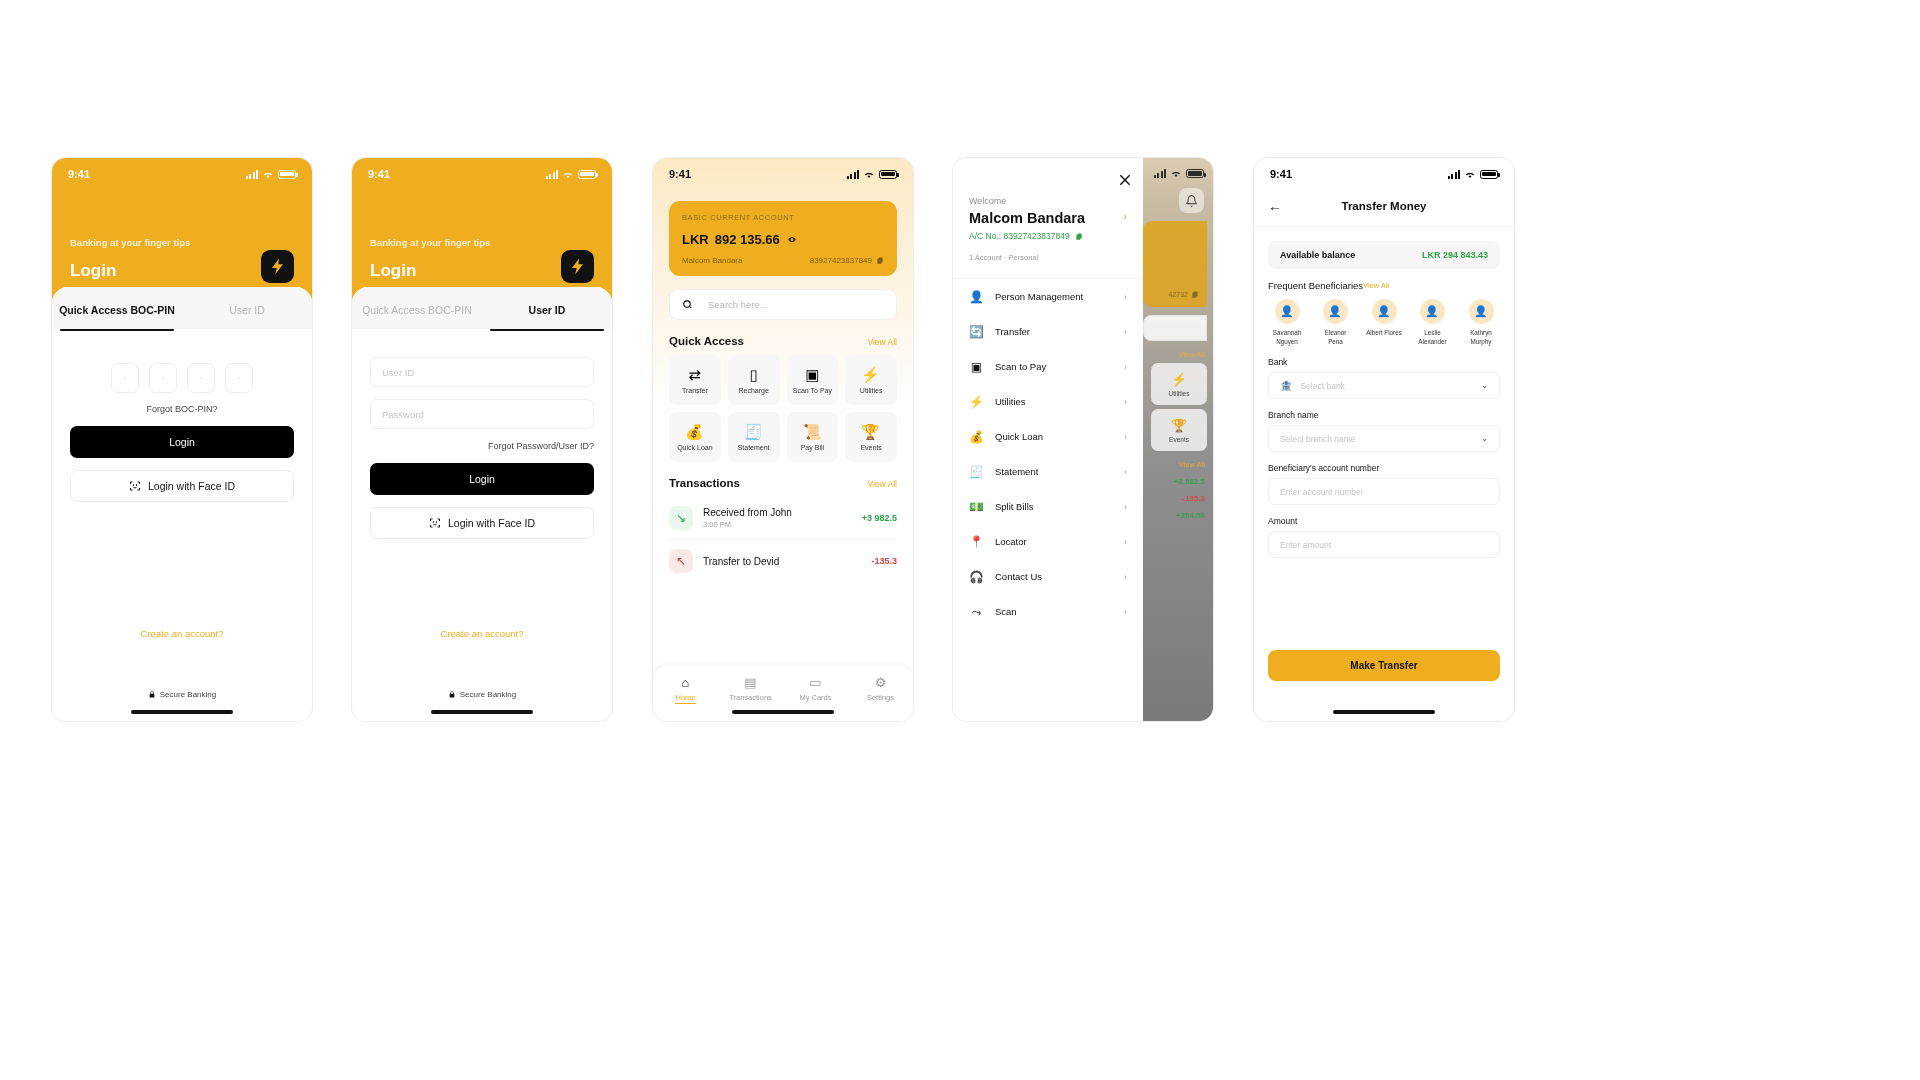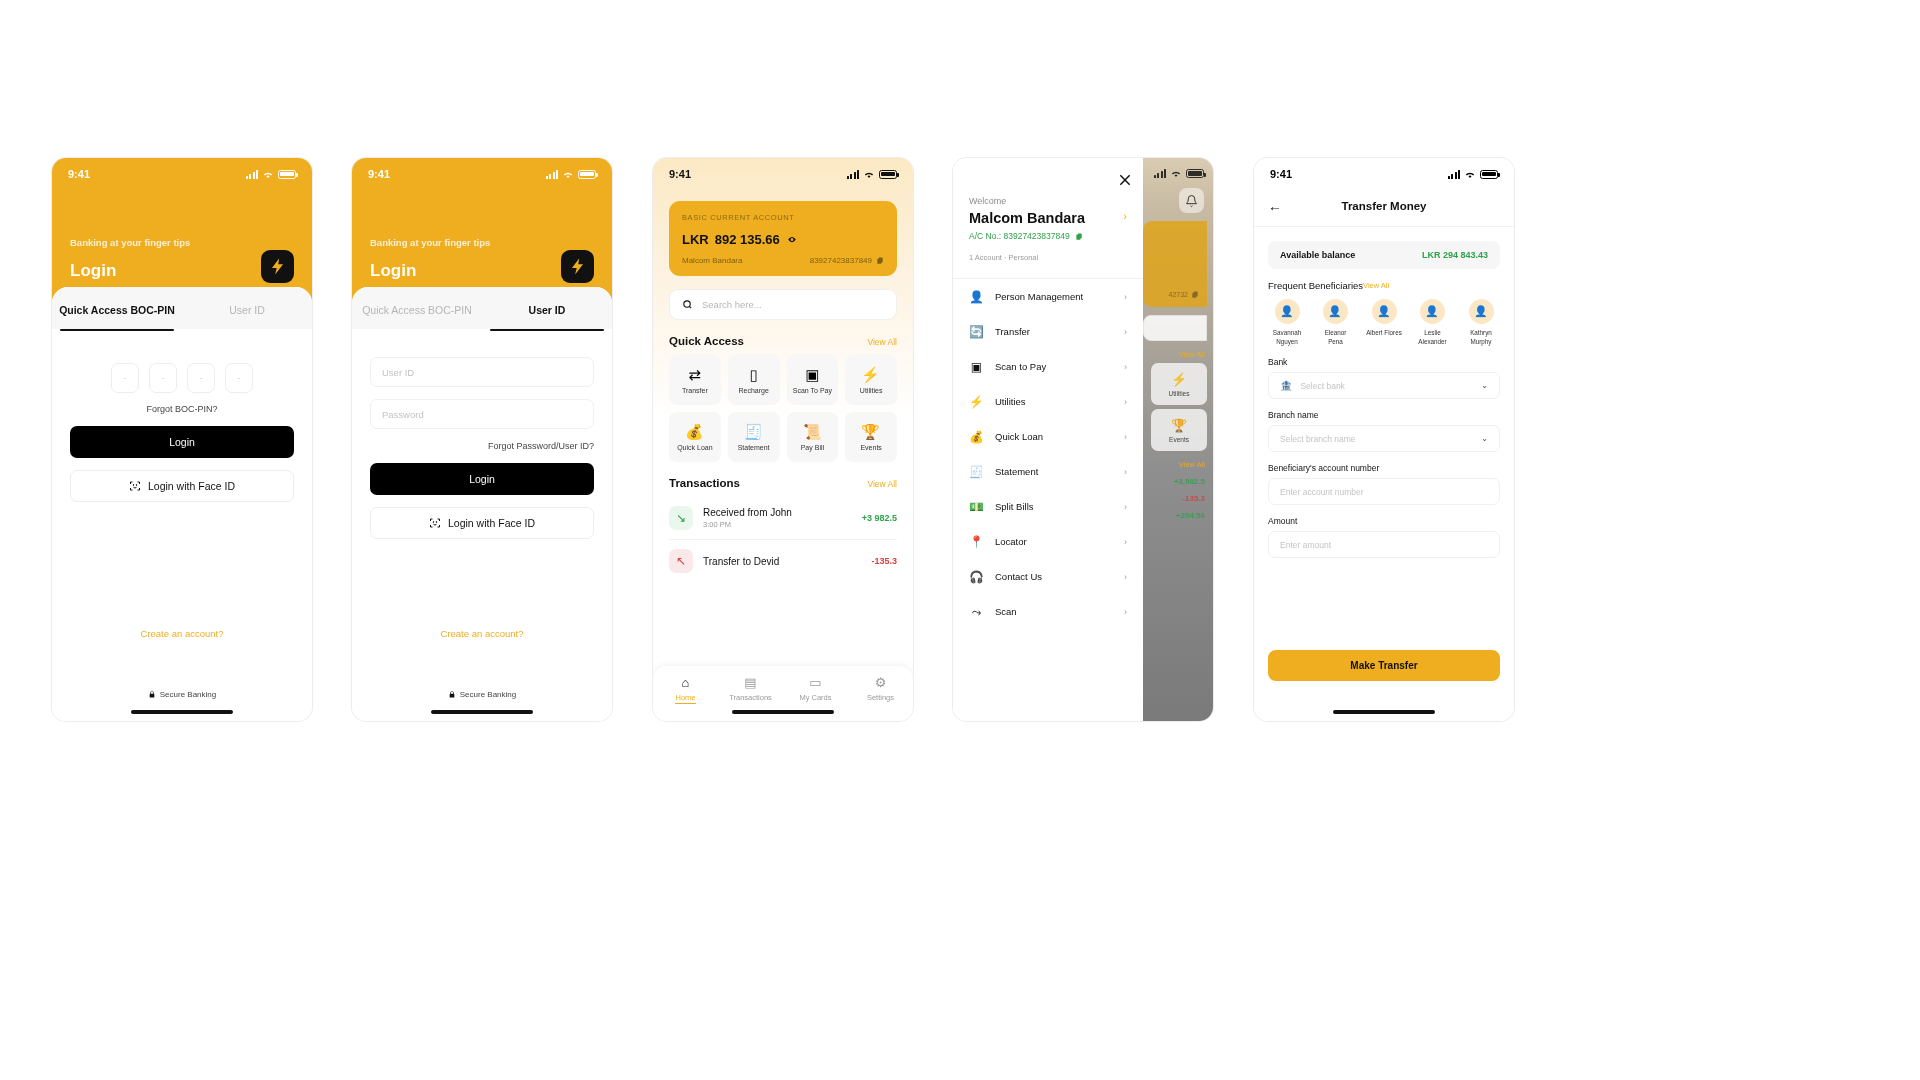--- a/index.html
+++ b/index.html
@@ -94,21 +94,21 @@
   .acct-card { margin:11px 16px 0; background:#EFAE1F; border-radius:11px; padding:12px 13px 11px; }
   .acct-label { font-size:7.5px; color:#8a6b14; letter-spacing:.6px; }
   .acct-bal { font-size:13px; font-weight:bold; color:#111; margin-top:10px; display:flex; align-items:center; gap:6px; }
   .eye { width:12px; height:9px; }
   .acct-foot { display:flex; justify-content:space-between; align-items:center; margin-top:9px;
     font-size:8px; color:#7d6112; }
   .acct-foot .rgt { display:flex; align-items:center; gap:4px; }
   .copy-ic { width:8px; height:9px; }
 
   .search { margin:13px 16px 0; height:31px; border:1px solid #EFEFEF; border-radius:9px;
-    background:#fff; display:flex; align-items:center; gap:9px; padding:0 12px; font-size:9.5px; color:#B6B6B6; }
+    background:#fff; display:flex; align-items:center; gap:15px; padding:0 12px; font-size:9.5px; color:#B6B6B6; }
   .magnifier { width:11px; height:11px; }
 
   .sect-head { display:flex; justify-content:space-between; align-items:baseline;
     margin:15px 16px 8px; }
   .sect-title { font-size:11.5px; font-weight:bold; color:#111; }
   .view-all { font-size:8.5px; color:#EFAE1F; }
 
   .qa-grid { display:grid; grid-template-columns:repeat(4,1fr); gap:7px; margin:0 16px; }
   .qa-cell { background:#F7F7F7; border-radius:8px; height:50px;
     display:flex; flex-direction:column; align-items:center; justify-content:center; gap:5px; }

